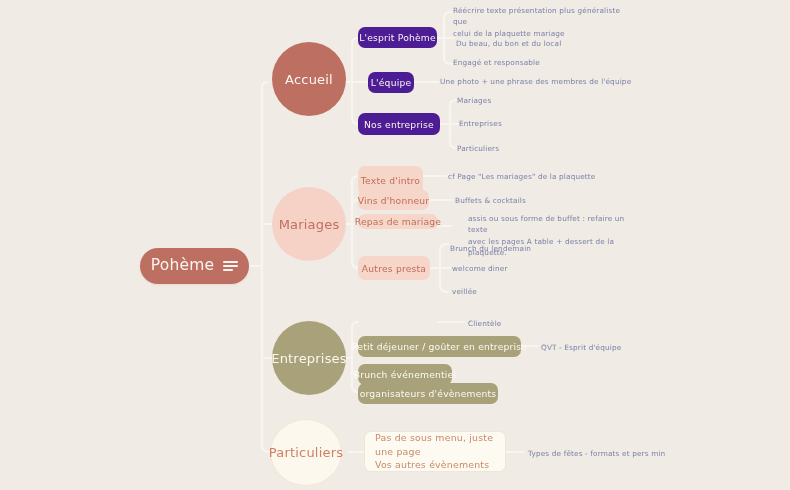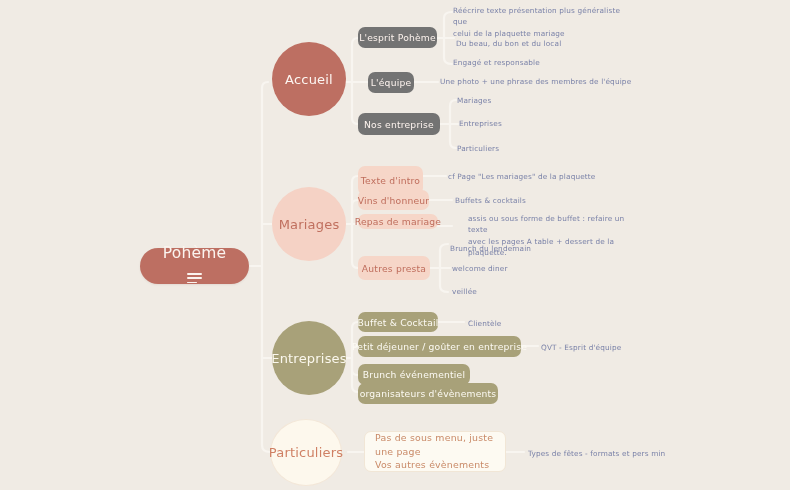--- a/index.html
+++ b/index.html
@@ -37,21 +37,20 @@
   }
   
   .root {
     background: #bd6f62;
     border-radius: 22px;
     color: #fbf4ef;
     font-size: 15.5px;
     padding: 0 14px;
     gap: 9px;
     box-shadow: 0 1px 2px rgba(120,80,70,.10);
-    flex-direction: column;
   }
   .root .lbl { line-height: 1; }
   .burger {
     display: inline-block;
     width: 15px;
   }
   .burger i {
     display: block;
     height: 1.6px;
     background: #fbf4ef;
@@ -71,21 +70,21 @@
   .c-mariages     { background: #f5d2c5; color: #c0705f; }
   .c-entreprises  { background: #a8a179; color: #fbf8ee; }
   .c-particuliers { background: #fdf8ed; color: #cf8064; border: 1px solid #f3e7d8; }
 
   
   .box {
     border-radius: 7px;
     font-size: 9.2px;
     padding: 0 7px;
   }
-  .b-red    { background: #737373; color: #fdf3ee; }
+  .b-red    { background: #4c1d95; color: #fdf3ee; }
   .b-peach  { background: #f6d6c8; color: #bf6d5c; }
   .b-olive  { background: #a8a179; color: #fcfaf3; }
   .b-cream  {
     background: #fdfaf2;
     color: #c98a68;
     border: 1px solid #f1e6d6;
     white-space: normal;
     text-align: left;
     justify-content: flex-start;
     padding: 16px 10px;
@@ -218,27 +217,24 @@
   <div class="leaf" style="left:468px; top:213px; width:160px;">assis ou sous forme de buffet : refaire un texte
 avec les pages A table + dessert de la plaquette.</div>
   <div class="leaf" style="left:450px; top:243px;">Brunch du lendemain</div>
   <div class="leaf" style="left:452px; top:263px;">welcome diner</div>
   <div class="leaf" style="left:452px; top:286px;">veillée</div>
 
   <div class="node circle c-entreprises" style="left:272px; top:321px; width:74px; height:74px;">
     <span>Entreprises</span>
   </div>
 
-  <div class="node box b-olive" style="left:358px; top:312px; width:80px; height:20px;">
-    <span>Buffet &amp; Cocktail</span>
-  </div>
   <div class="node box b-olive" style="left:358px; top:336px; width:163px; height:21px;">
     <span>Petit déjeuner / goûter en entreprise</span>
   </div>
-  <div class="node box b-olive" style="left:358px; top:364px; width:112px; height:21px;">
+  <div class="node box b-olive" style="left:358px; top:364px; width:94px; height:21px;">
     <span>Brunch événementiel</span>
   </div>
   <div class="node box b-olive" style="left:358px; top:383px; width:140px; height:21px;">
     <span>organisateurs d'évènements</span>
   </div>
 
   <div class="leaf" style="left:468px; top:318px;">Clientèle</div>
   <div class="leaf" style="left:541px; top:342px;">QVT - Esprit d'équipe</div>
 
   <div class="node circle c-particuliers" style="left:270px; top:419px; width:72px; height:67px;">

